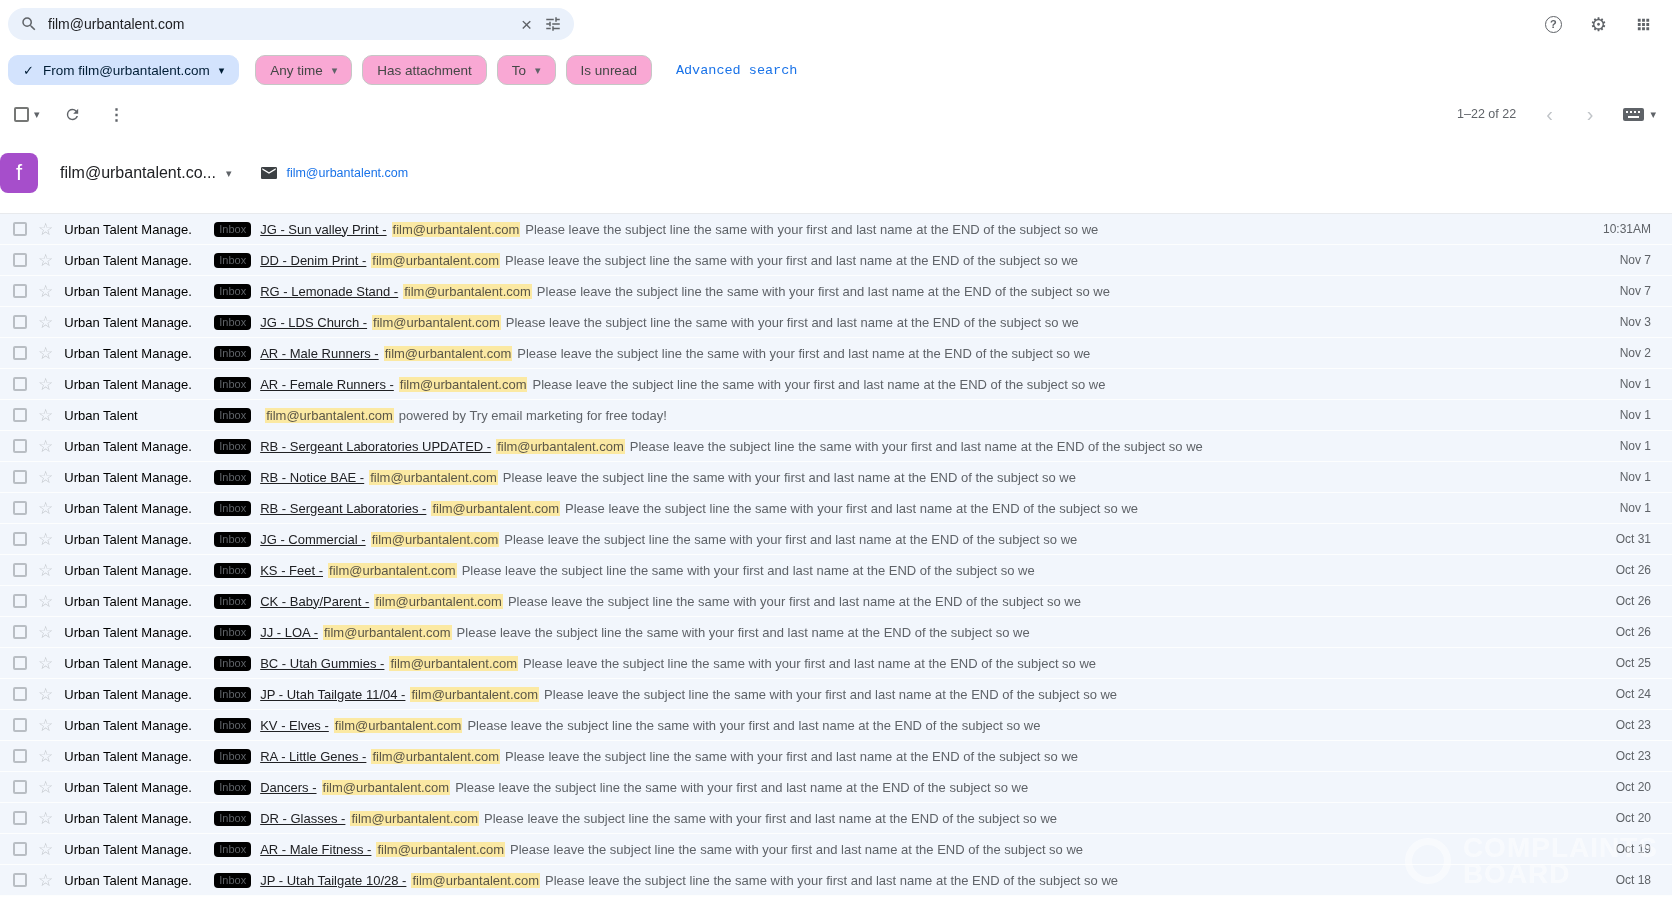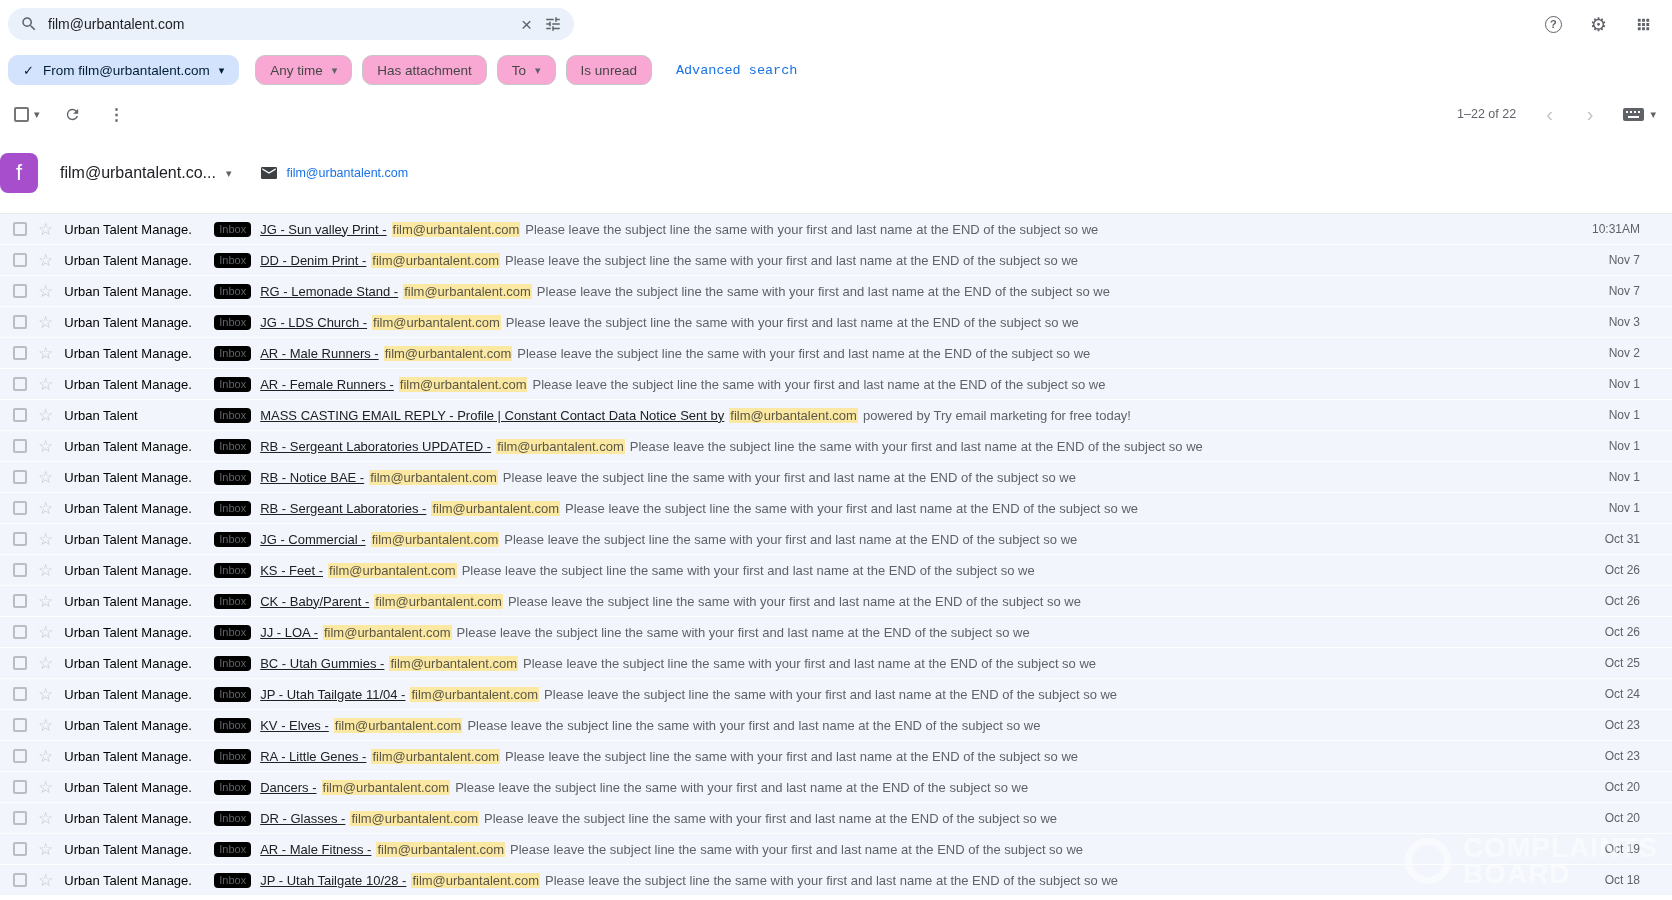--- a/index.html
+++ b/index.html
@@ -69,21 +69,21 @@
   .rstar { color:#c3c7cc; font-size:17px; line-height:1; flex:none; margin-right:11px; cursor:pointer; }
   .rsender { width:150px; flex:none; color:#000000; white-space:nowrap; overflow:hidden; }
   .rmain { flex:1; display:flex; align-items:center; white-space:nowrap; overflow:hidden; }
   .badge {
     flex:none; background:#000000; color:#5f6368; font-size:11px;
     padding:1.5px 5px; border-radius:4px; margin-right:9px;
   }
   .subject { color:#202124;text-decoration:underline; }
   .hl { background:#fbe9a3; color:#5b5647; margin:0 5px; padding:0 1px; }
   .snippet { color:#5f6368; overflow:hidden; }
-  .rdate { flex:none; width:88px; text-align:right; padding-right:32px; color:#5f6368; font-size:12px; }
+  .rdate { flex:none; width:88px; text-align:right; padding-right:21px; color:#5f6368; font-size:12px; }
   
   .watermark {
     position:absolute; right:14px; bottom:12px; display:flex; align-items:center; gap:12px;
     opacity:.5; pointer-events:none; color:#fff;
   }
   .wm-logo { width:46px; height:46px; border:7px solid #fff; border-radius:50%; }
   .wm-text { font-weight:bold; font-size:28px; line-height:.95; letter-spacing:1px; }
 </style>
 </head>
 <body>
@@ -256,21 +256,20 @@
       <span class="snippet">Please leave the subject line the same with your first and last name at the END of the subject so we</span>
     </span>
     <span class="rdate">Nov 1</span>
   </div>
     <div class="row">
     <span class="rcb"></span>
     <span class="rstar">☆</span>
     <span class="rsender">Urban Talent</span>
     <span class="rmain">
       <span class="badge">Inbox</span>
-      <span class="subject">MASS CASTING EMAIL REPLY - Profile | Constant Contact Data Notice Sent by</span>
       <span class="hl" style="background: rgb(251, 233, 163);">film@urbantalent.com</span>
       <span class="snippet">powered by Try email marketing for free today!</span>
     </span>
     <span class="rdate">Nov 1</span>
   </div>
     <div class="row">
     <span class="rcb"></span>
     <span class="rstar">☆</span>
     <span class="rsender">Urban Talent Manage.</span>
     <span class="rmain">

